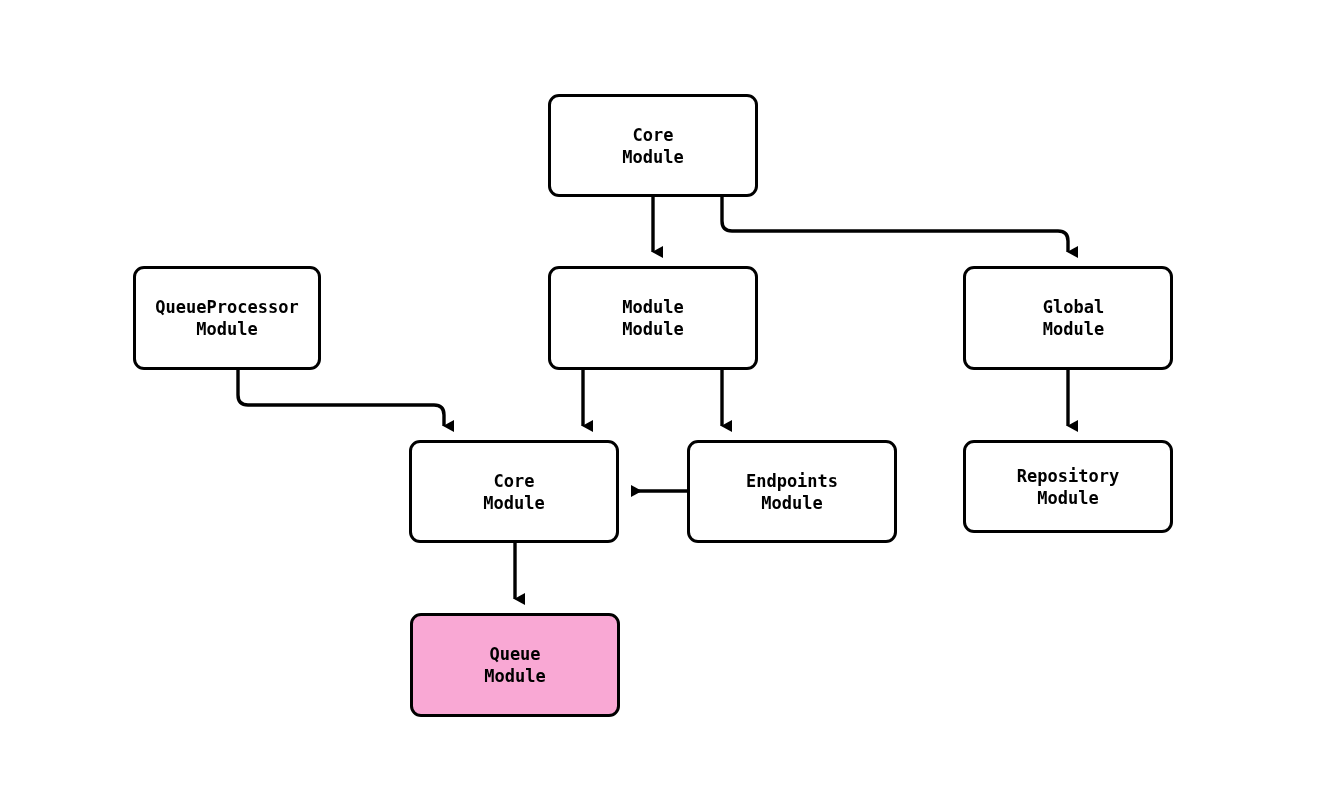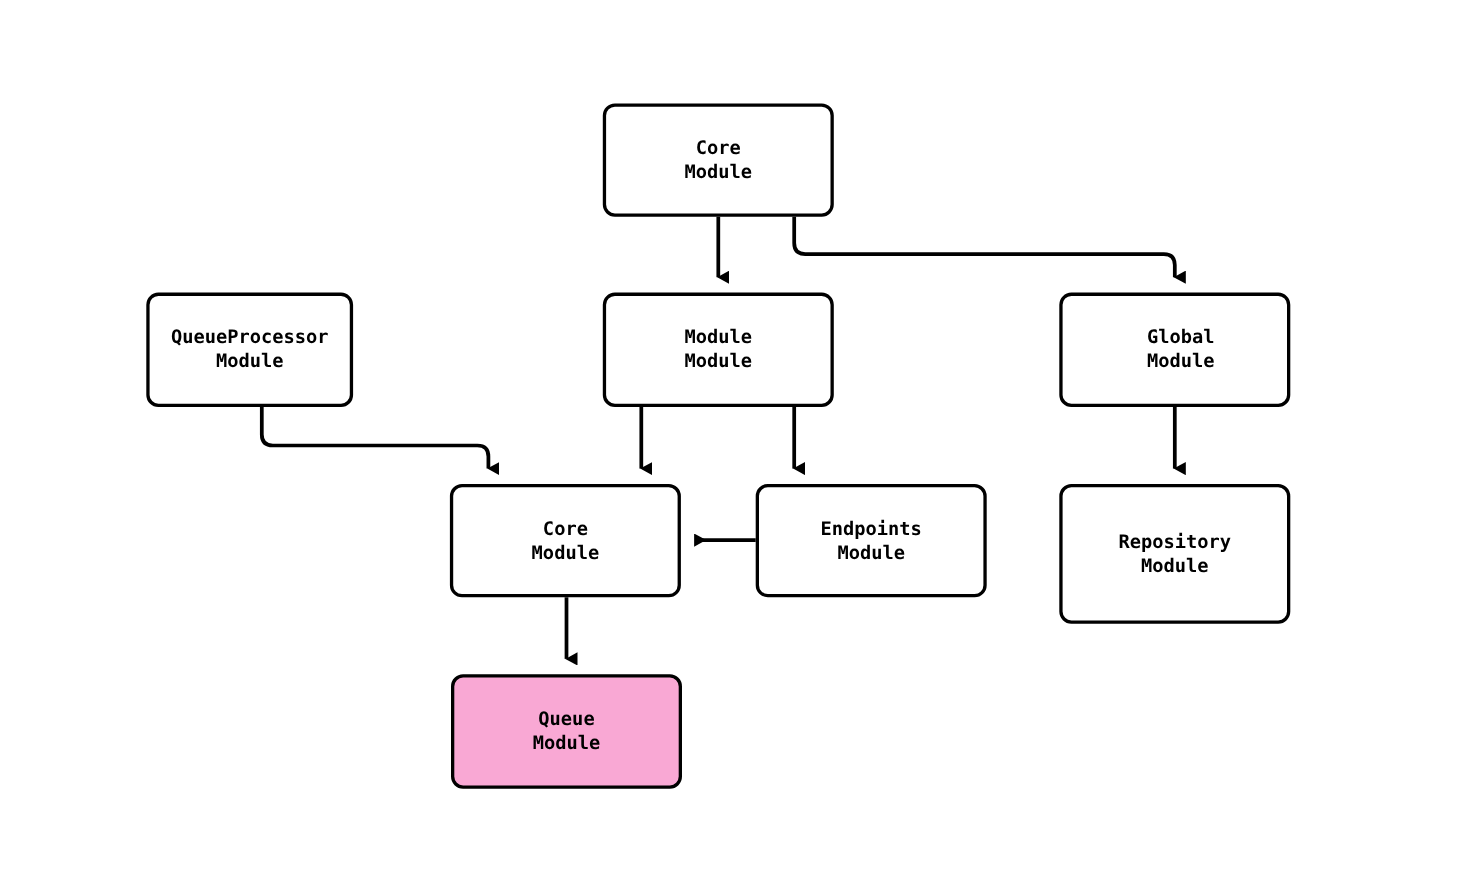--- a/index.html
+++ b/index.html
@@ -107,21 +107,21 @@
   <div class="node" id="node-core" style="left: 409px; top: 440px; width: 210px; height: 103px; border-color: rgb(0, 0, 0); background: rgb(255, 255, 255);">
     <span class="node-label">Core</span>
     <span class="node-label">Module</span>
   </div>
 
   <div class="node" id="node-endpoints" style="left: 687px; top: 440px; width: 210px; height: 103px; border-color: rgb(0, 0, 0); background: rgb(255, 255, 255);">
     <span class="node-label">Endpoints</span>
     <span class="node-label">Module</span>
   </div>
 
-  <div class="node" id="node-repository" style="left: 963px; top: 440px; width: 210px; height: 127px; border-color: rgb(0, 0, 0); background: rgb(255, 255, 255);">
+  <div class="node" id="node-repository" style="left: 963px; top: 440px; width: 210px; height: 93px; border-color: rgb(0, 0, 0); background: rgb(255, 255, 255);">
     <span class="node-label">Repository</span>
     <span class="node-label">Module</span>
   </div>
 
   <div class="node" id="node-queue" style="left: 410px; top: 613px; width: 210px; height: 104px; border-color: rgb(0, 0, 0); background: #f9a8d4;">
     <span class="node-label">Queue</span>
     <span class="node-label">Module</span>
   </div>
 
 </div>

